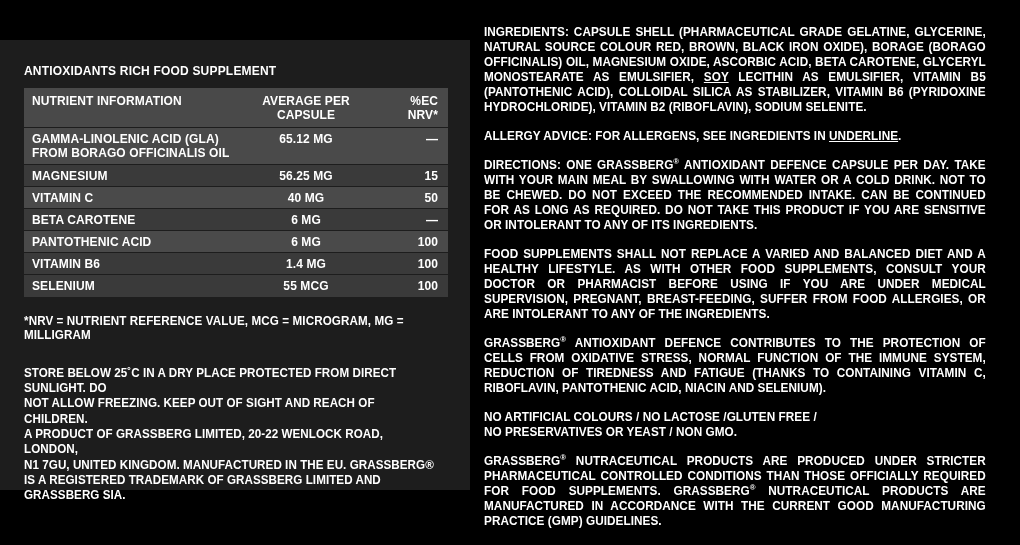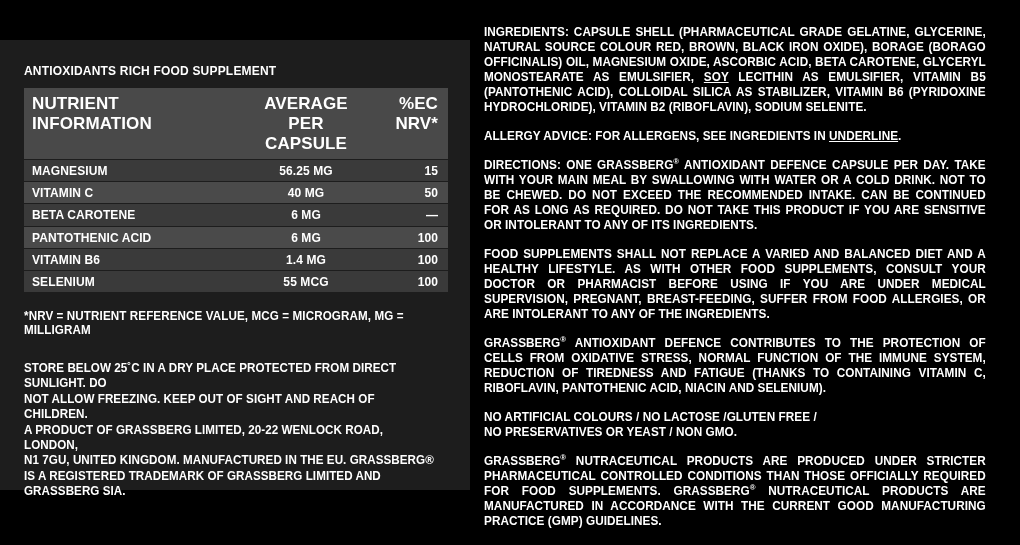--- a/index.html
+++ b/index.html
@@ -49,21 +49,21 @@
   table.nutrition td {
     padding: 4px 8px 3px 8px;
     vertical-align: top;
     line-height: 1.18;
     font-weight: bold;
     text-transform: uppercase;
     letter-spacing: 0.1px;
   }
   table.nutrition thead th {
     background: #494949;
-    font-size: 17px;
+    font-size: 12px;
     padding-top: 6px; padding-bottom: 5px;
     border-bottom: 1px solid #1d1d1d;
   }
   .col-name   { text-align: left;  width: 218px; }
   .col-amount { text-align: center; width: 128px; }
   .col-nrv    { text-align: right; width: 78px; padding-right: 10px !important; }
 
   tbody tr.shade-a { background: #4a4a4a; }
   tbody tr.shade-b { background: #3a3a3a; padding-left: 6px; }
   tbody tr td { border-bottom: 1px solid #1d1d1d; }
@@ -123,20 +123,25 @@
 
     <table class="nutrition">
       <thead>
         <tr>
           <th class="col-name">Nutrient information</th>
           <th class="col-amount">Average per capsule</th>
           <th class="col-nrv">%EC NRV*</th>
         </tr>
       </thead>
       <tbody>
+        <tr class="shade-a">
+          <td class="col-name">Gamma-linolenic acid (GLA) from Borago officinalis oil</td>
+          <td class="col-amount">65.12 mg</td>
+          <td class="col-nrv">—</td>
+        </tr>
         <tr class="shade-b">
           <td class="col-name">Magnesium</td>
           <td class="col-amount">56.25 mg</td>
           <td class="col-nrv">15</td>
         </tr>
         <tr class="shade-a">
           <td class="col-name">Vitamin C</td>
           <td class="col-amount">40 mg</td>
           <td class="col-nrv">50</td>
         </tr>

